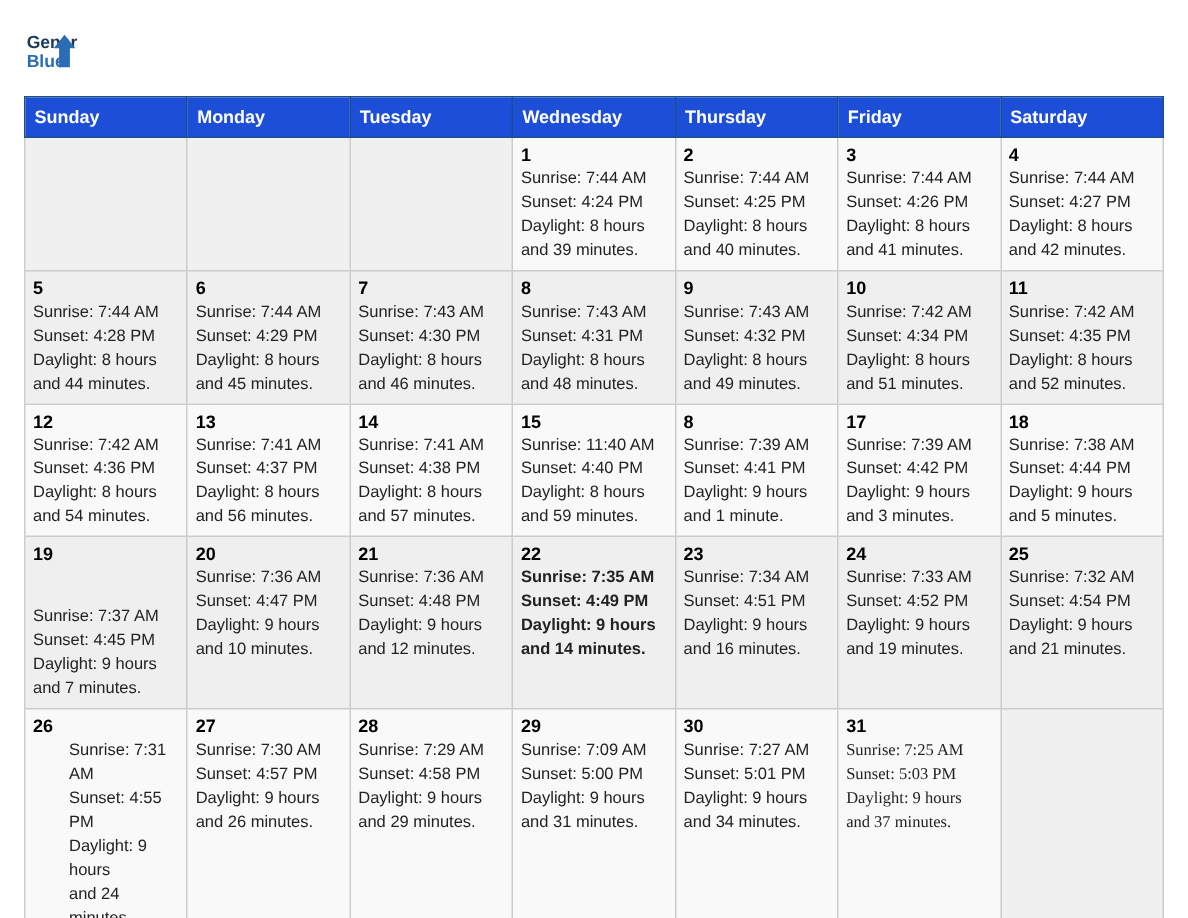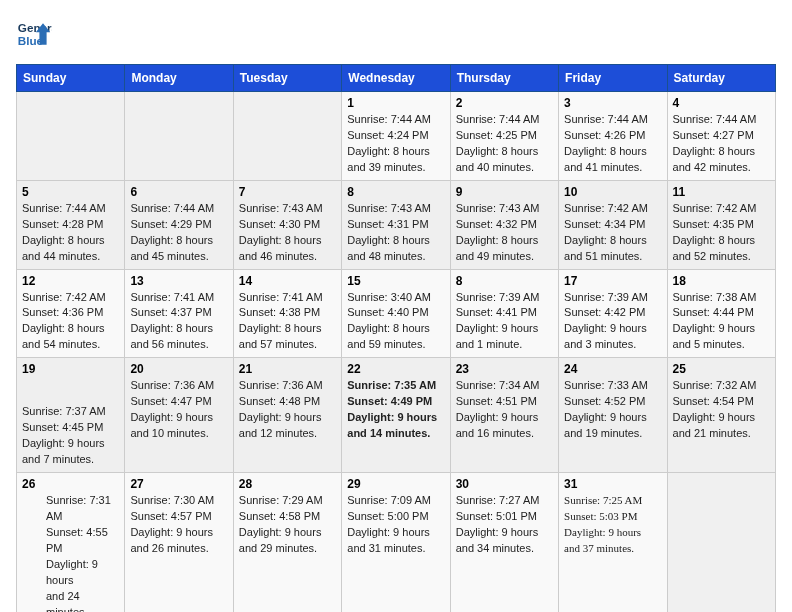--- a/index.html
+++ b/index.html
@@ -212,21 +212,21 @@
         </td>
         <td>
           <div class="day-number">14</div>
           <div class="day-info" style="white-space: pre-line;">Sunrise: 7:41 AM
 Sunset: 4:38 PM
 Daylight: 8 hours
 and 57 minutes.</div>
         </td>
         <td>
           <div class="day-number">15</div>
-          <div class="day-info" style="white-space: pre-line;">Sunrise: 3:40 AM
+          <div class="day-info" style="white-space: pre-line;">Sunrise: 11:40 AM
 Sunset: 4:40 PM
 Daylight: 8 hours
 and 59 minutes.</div>
         </td>
         <td>
           <div class="day-number">8</div>
           <div class="day-info" style="white-space: pre-line;">Sunrise: 7:39 AM
 Sunset: 4:41 PM
 Daylight: 9 hours
 and 1 minute.</div>

